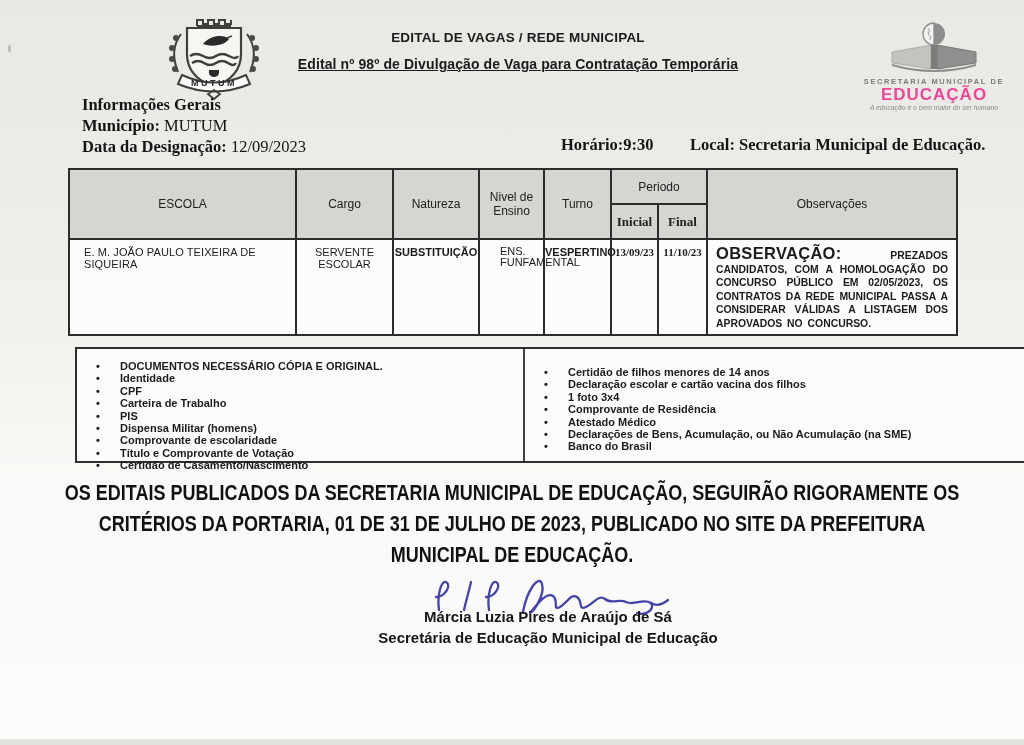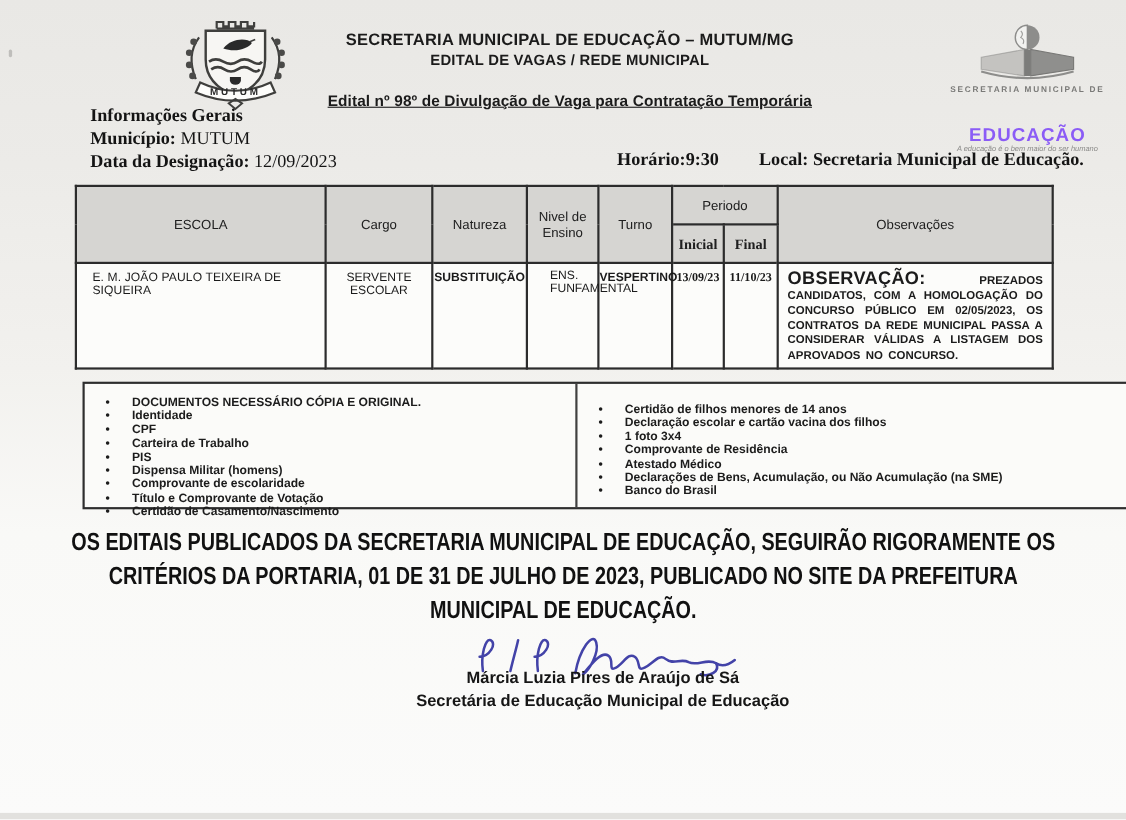--- a/index.html
+++ b/index.html
@@ -12,26 +12,26 @@
     overflow:hidden;
   }
   .speck { position:absolute; left:8px; top:45px; width:3px; height:7px; background:#9a9a98; opacity:.55; border-radius:2px; }
   .scan-bottom { position:absolute; bottom:0; left:0; width:100%; height:6px; background:#e2e1de; }
 
   
   .crest { position:absolute; left:148px; top:12px; width:132px; height:92px; }
   .header-block { position:absolute; left:292px; top:28px; width:452px; text-align:center; }
   .header-block .l1 { font-size:15px; font-weight:bold; letter-spacing:.2px; }
   .header-block .l2 { font-size:13.5px; font-weight:bold; margin-top:2px; letter-spacing:.2px; }
-  .header-block .l3 { font-size:14px; font-weight:bold; margin-top:21px; text-decoration:underline; letter-spacing:.1px; }
+  .header-block .l3 { font-size:14px; font-weight:bold; margin-top:11px; text-decoration:underline; letter-spacing:.1px; }
 
   .sme-logo { position:absolute; left:858px; top:20px; width:152px; text-align:center; color:#6e6e6c; }
   .sme-logo svg { display:block; margin:0 auto; }
   .sme-logo .t1 { font-size:7.5px; letter-spacing:1.6px; font-weight:bold; color:#7a7a78; margin-top:1px; }
-  .sme-logo .t2 { font-size:17px; font-weight:bold; letter-spacing:1px; color:#8b5cf6; line-height:17px;margin-top:28px; }
+  .sme-logo .t2 { font-size:17px; font-weight:bold; letter-spacing:1px; color:#ec4899; line-height:17px; }
   .sme-logo .t3 { font-size:6.8px; font-style:italic; color:#8a8a88; margin-top:1px; }
 
   
   .info { position:absolute; left:82px; top:94px; font-family:"Liberation Serif", serif; font-size:16.5px; line-height:21px; color:#141414; }
   .info b { font-weight:bold; }
   .horario { position:absolute; left:561px; top:135px; font-family:"Liberation Serif", serif; font-size:16.5px; font-weight:bold; color:#141414; }
   .local   { position:absolute; left:690px; top:135px; font-family:"Liberation Serif", serif; font-size:16.5px; font-weight:bold; color:#141414; }
 
   
   table.vagas { position:absolute; left:68px; top:168px; width:888px; border-collapse:collapse; table-layout:fixed; }
@@ -104,21 +104,20 @@
       <circle cx="103" cy="26" r="3"></circle>
         <circle cx="107" cy="36" r="3"></circle>
         <circle cx="107" cy="47" r="3"></circle>
         <circle cx="104" cy="57" r="3"></circle>
     </g>
     <text x="65" y="74" text-anchor="middle" font-size="9" font-weight="bold" letter-spacing="2.5" fill="#2a2a2a">MUTUM</text>
   </svg>
 </div>
 
 <div class="header-block">
-  <div class="l1">SECRETARIA MUNICIPAL DE EDUCAÇÃO – MUTUM/MG</div>
   <div class="l2">EDITAL DE VAGAS / REDE MUNICIPAL</div>
   <div class="l3">Edital nº 98º de Divulgação de Vaga para Contratação Temporária</div>
 </div>
 
 <div class="sme-logo">
   <svg viewBox="0 0 100 56" width="100" height="56">
     <path d="M50,3 a11,11 0 0 0 -11,11 a11,11 0 0 0 11,11 z" fill="#f2f2f0" stroke="#8d8d8b" stroke-width="1.3"></path>
     <path d="M50,3 a11,11 0 0 1 11,11 a11,11 0 0 1 -11,11 z" fill="#8d8d8b"></path>
     <path d="M44,8 q3,3 0,6 q4,2 2,6" stroke="#9c9c9a" fill="none" stroke-width="1"></path>
     <path d="M8,32 L47,25 L47,49 L8,43 Z" fill="#c4c3c0" stroke="#85858380" stroke-width="1"></path>

